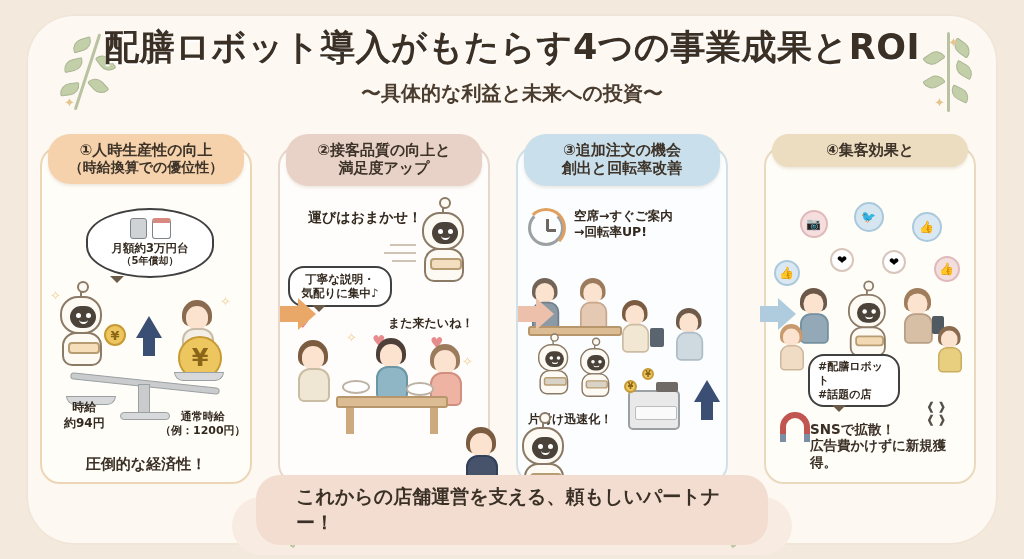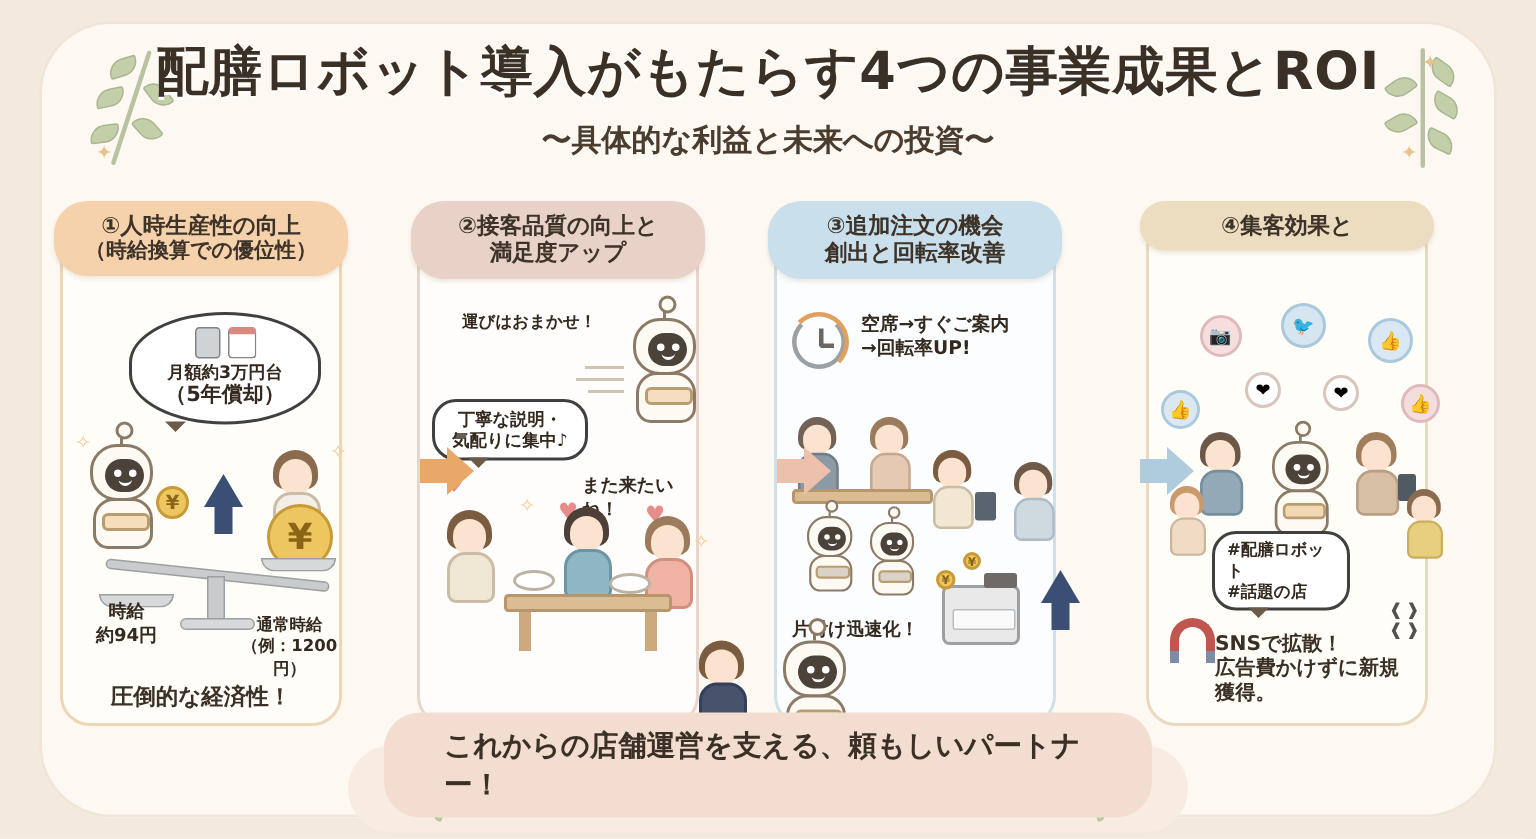--- a/index.html
+++ b/index.html
@@ -34,21 +34,21 @@
   .title-wrap { position:absolute; left:0; top:24px; width:1024px; text-align:center; }
   .title {
     font-size: 35px; font-weight: 900; color:#3b3026; letter-spacing:.5px;
     text-shadow: 0 2px 0 #fff;
   }
   .subtitle { margin-top: 9px; font-size: 20px; font-weight:800; color:#4a3c2e; }
 
   
   .panels { position:absolute; left:40px; top:132px; width:944px; height:352px; }
   .panel {
-    position:absolute; top:14px; width:188px; height:338px;
+    position:absolute; top:14px; width:212px; height:338px;
     background:#fffdf9; border:2px solid #ead9c3; border-radius:20px;
   }
   .panel.p1 { left:0;    border-color:#edd6b6; background:#fffdf8; }
   .panel.p2 { left:238px; border-color:#e7d6cd; background:#fffdfb; }
   .panel.p3 { left:476px; border-color:#cfe0e9; background:#fbfdfe; }
   .panel.p4 { left:724px; border-color:#ead9bf; background:#fffdf7; }
 
   .pill {
     position:absolute; left:50%; transform:translateX(-50%); top:-14px;
     width:196px; padding:7px 6px 8px; border-radius:22px; text-align:center;
@@ -257,21 +257,21 @@
       <div class="l2">（時給換算での優位性）</div>
     </div>
     <div class="panel-body">
 
       <div class="bubble oval" style="left:44px; top:4px; width:128px;">
         <div style="display:flex; gap:5px; justify-content:center; margin-bottom:2px;">
           <span style="display:inline-block;width:17px;height:21px;background:#cfd3d6;border:1.5px solid #7e8489;border-radius:3px;"></span>
           <span style="display:inline-block;width:19px;height:21px;background:#fff;border:1.5px solid #7e8489;border-top:5px solid #d98a80;border-radius:3px;"></span>
         </div>
         <div>月額約3万円台</div>
-        <div style="font-size:14px;">（5年償却）</div>
+        <div style="font-size:10px;">（5年償却）</div>
       </div>
 
       <div class="robot" style="left:18px; top:92px;">
         <div class="ant"></div>
         <div class="head">
             <div class="face">
               <div class="eye" style="left:6px;"></div>
               <div class="eye" style="left:16px;"></div>
               <div class="smile"></div>
             </div>
@@ -316,21 +316,21 @@
     </div>
   </div>
 
   <div class="panel p2">
     <div class="pill">
       <div>②接客品質の向上と</div>
       <div>満足度アップ</div>
     </div>
     <div class="panel-body">
 
-      <div class="note" style="left:28px; top:4px; font-size:11px;text-align:right;">運びはおまかせ！</div>
+      <div class="note" style="left:28px; top:4px; font-size:14px;text-align:right;">運びはおまかせ！</div>
 
       <div class="robot" style="left:142px; top:8px;">
         <div class="ant"></div>
         <div class="head">
             <div class="face">
               <div class="eye" style="left:6px;"></div>
               <div class="eye" style="left:16px;"></div>
               <div class="smile"></div>
             </div>
           </div>

